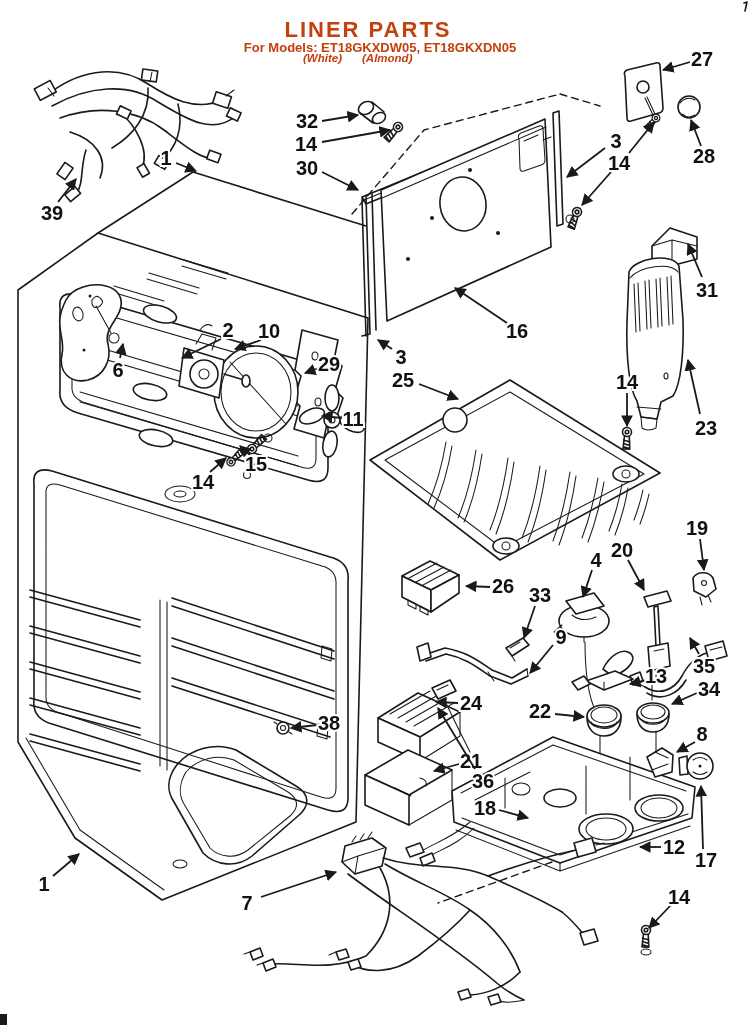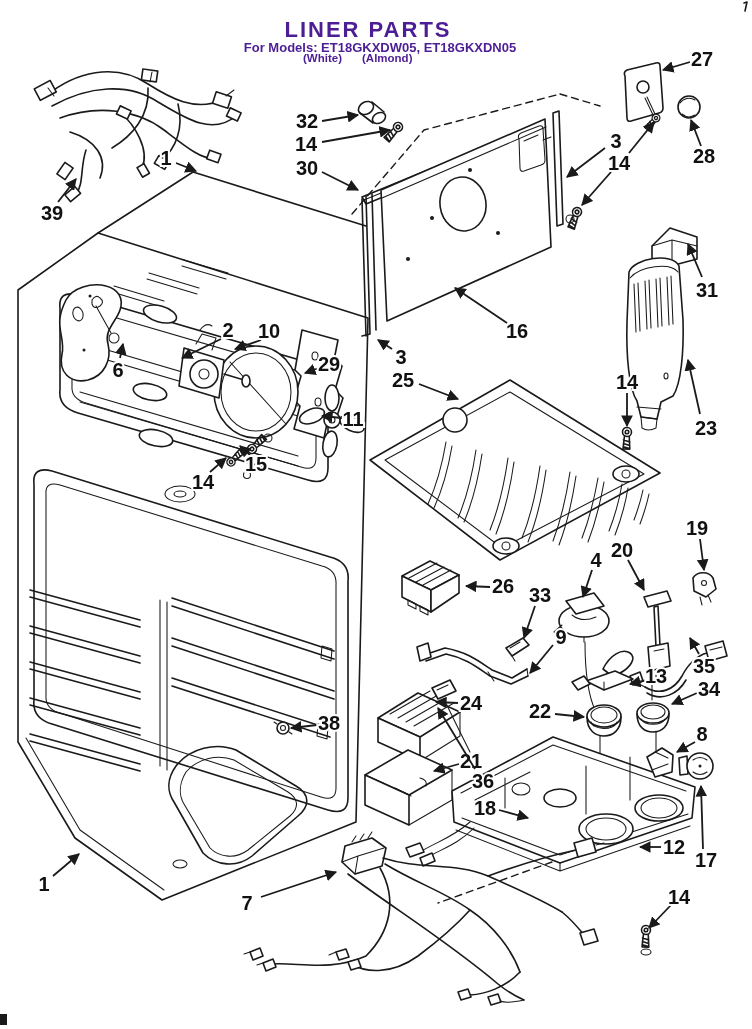--- a/index.html
+++ b/index.html
@@ -1,22 +1,22 @@
 <!DOCTYPE html>
 <html><head>
 <meta charset="utf-8">
 <style>
   html,body{margin:0;padding:0;background:#fff;}
   .page{position:relative;width:752px;height:1029px;background:#fff;overflow:hidden;
-        font-family:"Liberation Sans",sans-serif;color:#4c1d95;}
+        font-family:"Liberation Sans",sans-serif;color:#c2410c;}
   .hdr-title{position:absolute;top:17px;left:0;width:736px;text-align:center;
              font-size:22px;font-weight:bold;letter-spacing:2px;}
   .hdr-models{position:absolute;top:40px;left:12px;width:736px;text-align:center;
               font-size:13px;font-weight:bold;white-space:pre;}
-  .note{position:absolute;top:52px;font-size:11.5px;font-weight:bold;}
+  .note{position:absolute;top:52px;font-size:11.5px;font-weight:bold;font-style:italic;}
   #white-note{left:303px;}
   #almond-note{left:362px;text-align:right;}
   svg.art{position:absolute;left:0;top:0;}
   .ln{fill:none;stroke:#1a1a1a;stroke-width:1.6;stroke-linecap:round;stroke-linejoin:round;}
   .lnf{fill:#fff;stroke:#1a1a1a;stroke-width:1.6;stroke-linecap:round;stroke-linejoin:round;}
   .thin{stroke-width:1.05;}
   .dash{stroke-dasharray:7 5;stroke-width:1.4;}
   .callout-line{stroke:#1a1a1a;stroke-width:1.8;fill:none;}
   .callout-text{font-family:"Liberation Sans",sans-serif;font-weight:bold;font-size:20px;
                 fill:#111;text-anchor:middle;dominant-baseline:central;

